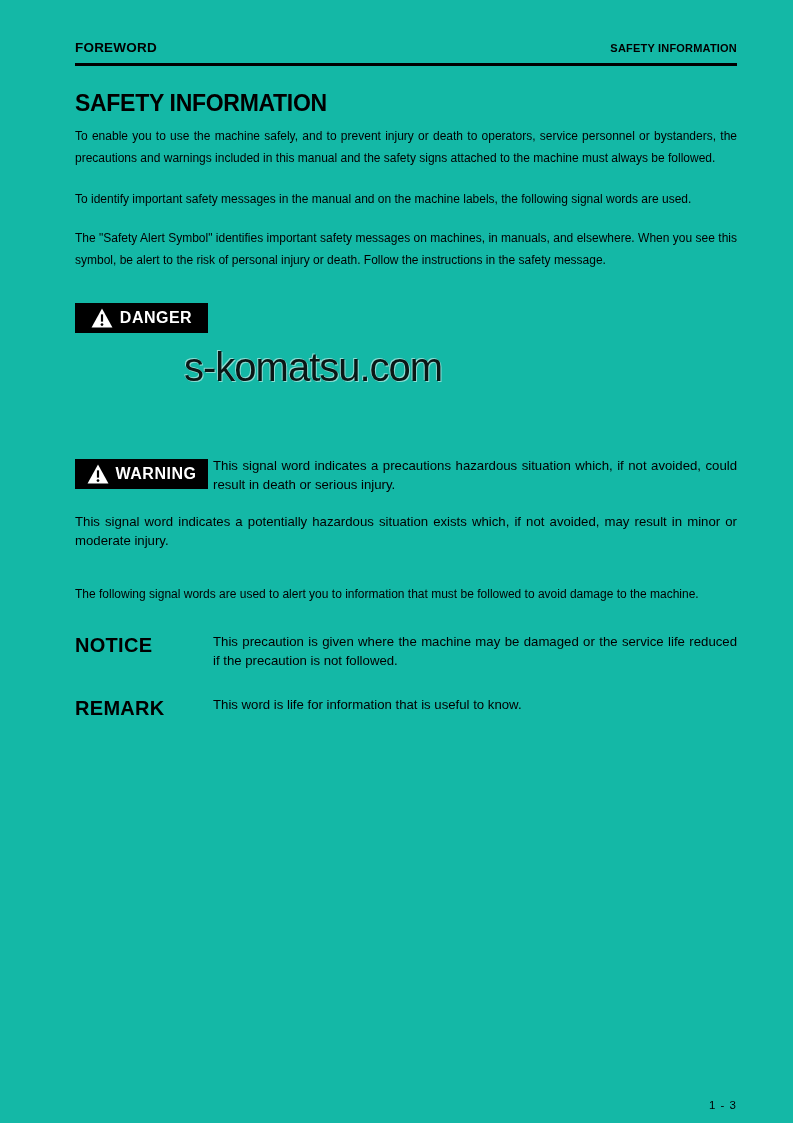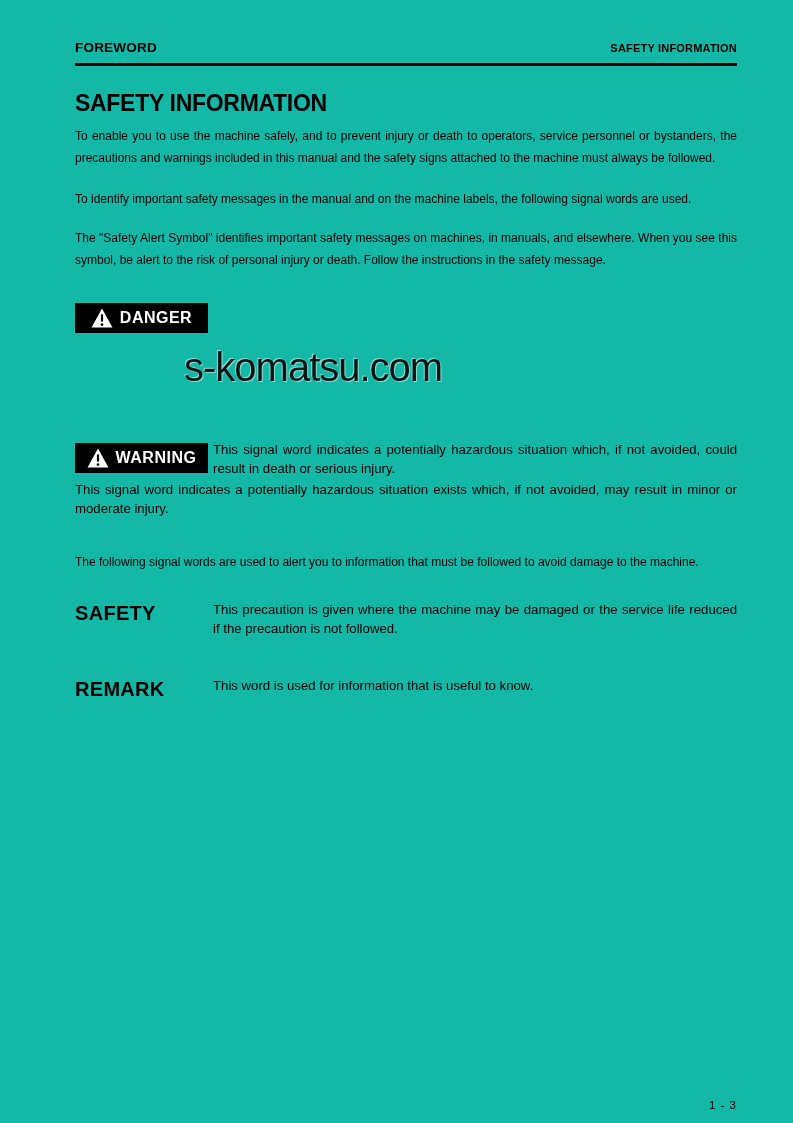--- a/index.html
+++ b/index.html
@@ -51,21 +51,21 @@
     margin-top: 17px;
     font-size: 12px;
     line-height: 22px;
     text-align: justify;
   }
   .para.first { margin-top: 8px; }
   
   .signal-row {
     display: flex;
     align-items: flex-start;
-    margin-top: 2px;
+    margin-top: 18px;
   }
   .signal-row.first-signal { margin-top: 29px; flex-direction: column; }
   .label-col {
     flex: 0 0 138px;
     padding-top: 3px;
   }
   .badge {
     width: 133px;
     height: 30px;
     background: #000000;
@@ -86,21 +86,21 @@
     font-size: 13.2px;
     line-height: 19px;
     text-align: justify;
   }
   
   .note-row {
     display: flex;
     align-items: flex-start;
   }
   .note-row.notice { margin-top: 27px; }
-  .note-row.remark { margin-top: 38px; }
+  .note-row.remark { margin-top: 25px; }
   .note-label {
     flex: 0 0 138px;
     font-size: 20px;
     font-weight: bold;
     letter-spacing: 0.3px;
     padding-top: 2px;
   }
   
   .watermark {
     position: absolute;
@@ -166,37 +166,37 @@
           <span>
             <svg width="22" height="20" viewBox="0 0 24 22" aria-hidden="true">
               <path d="M12 0.5 L23.5 21.5 H0.5 Z" fill="#ffffff"></path>
               <rect x="10.8" y="7" width="2.4" height="8" fill="#000000"></rect>
               <circle cx="12" cy="18.2" r="1.5" fill="#000000"></circle>
             </svg>
           </span>
           <span class="badge-label">WARNING</span>
         </div>
       </div>
-      <div class="desc">This signal word indicates a potentially hazardous situation which, if not avoided, could result in death or serious injury.</div>
+      <div class="desc">This signal word indicates a precautions hazardous situation which, if not avoided, could result in death or serious injury.</div>
     </div>
 
     <div class="signal-row">
       <div class="desc">This signal word indicates a potentially hazardous situation exists which, if not avoided, may result in minor or moderate injury.</div>
     </div>
 
     <p class="para" style="margin-top:33px;">The following signal words are used to alert you to information that must be followed to avoid damage to the machine.</p>
 
     <div class="note-row notice">
-      <div class="note-label">SAFETY</div>
+      <div class="note-label">NOTICE</div>
       <div class="desc">This precaution is given where the machine may be damaged or the service life reduced if the precaution is not followed.</div>
     </div>
 
     <div class="note-row remark">
       <div class="note-label">REMARK</div>
-      <div class="desc">This word is used for information that is useful to know.</div>
+      <div class="desc">This word is life for information that is useful to know.</div>
     </div>
   </div>
 
   <div class="watermark">s-komatsu.com</div>
 
   <div class="page-number">1 - 3</div>
 
 </div>
 
 </body></html>

